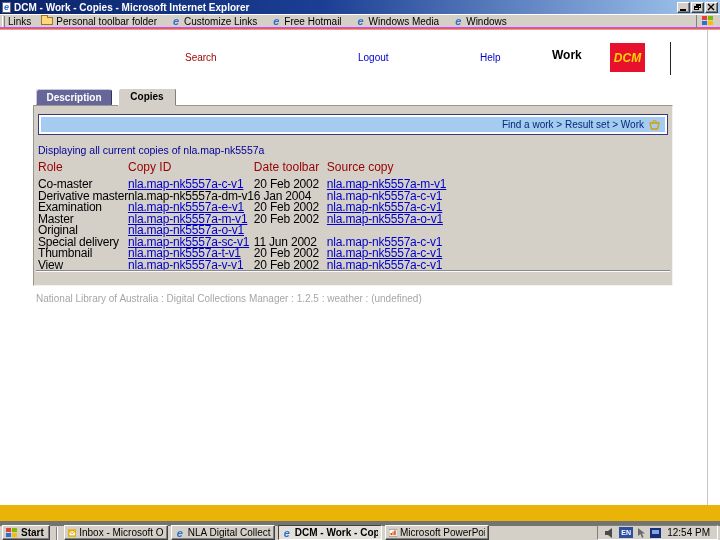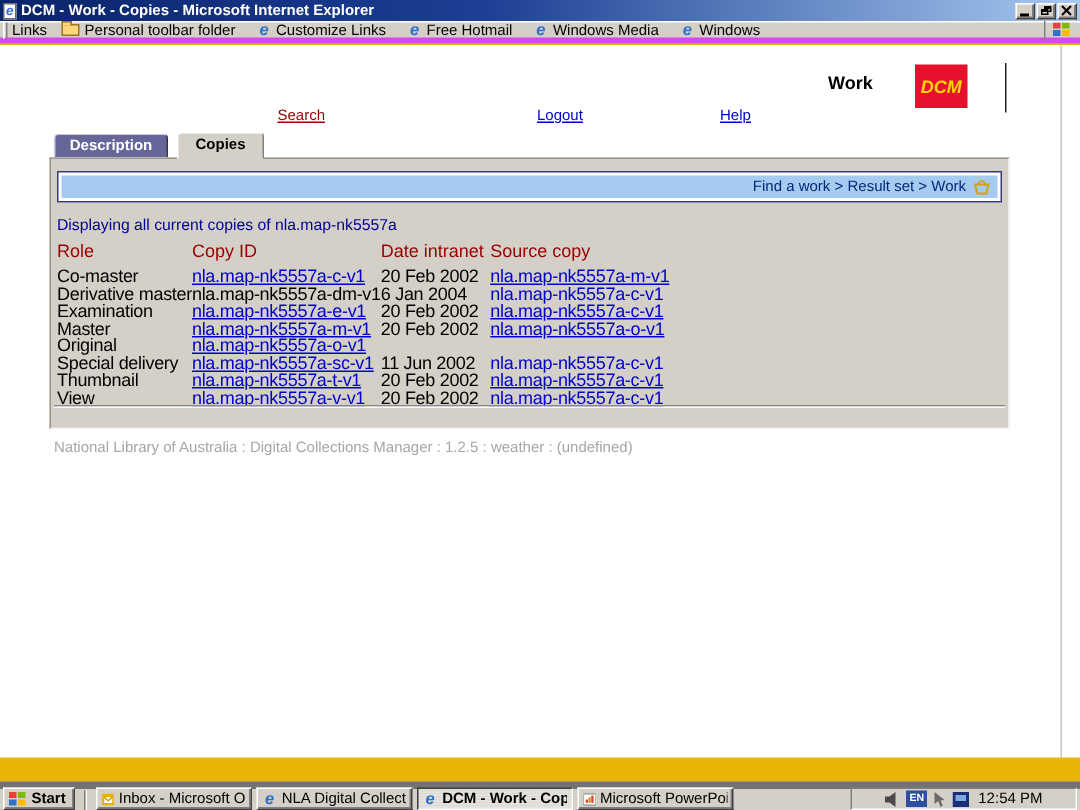--- a/index.html
+++ b/index.html
@@ -21,38 +21,38 @@
   .glyph-rest i{position:absolute;display:block;border:1px solid #000;border-top-width:2px;background:#d4d0c8;}
   .glyph-rest i:first-child{left:2px;top:0;width:5px;height:4px;}
   .glyph-rest i:last-child{left:0;top:2px;width:5px;height:4px;}
 
   
   .page-ico{display:inline-block;width:9px;height:11px;background:#fff;border:1px solid #667;position:relative;flex:0 0 auto;}
   .page-ico::after{content:"e";position:absolute;left:1px;top:-1px;color:#2e71cc;font-weight:bold;font-style:italic;font-size:9px;line-height:11px;}
 
   
   .linksbar{position:absolute;left:0;top:14px;width:720px;height:15px;background:#d4d0c8;
-    border-top:1px solid #fff;border-bottom:4px solid #d946ef;
+    border-top:1px solid #fff;border-bottom:2px solid #d946ef;
     display:flex;align-items:center;font-size:10px;}
   .lb-grip{width:3px;height:11px;margin:0 3px 0 2px;border-left:1px solid #fff;border-right:1px solid #808080;}
   .lb-label{margin-right:10px;}
   .lt-items{display:flex;align-items:center;gap:14px;flex:1;}
   .lt-item{display:flex;align-items:center;gap:3px;cursor:pointer;white-space:nowrap;}
   .ie-e{display:inline-block;width:10px;color:#2e71cc;font-weight:bold;font-style:italic;
     font-size:11px;line-height:10px;text-align:center;flex:0 0 auto;}
   .folder-ico{display:inline-block;width:12px;height:8px;background:#ffd87c;border:1px solid #99762a;position:relative;flex:0 0 auto;}
   .folder-ico::before{content:"";position:absolute;left:-1px;top:-3px;width:5px;height:2px;background:#ffd87c;border:1px solid #99762a;border-bottom:none;}
   .throbber{width:22px;height:13px;margin-right:2px;border-left:1px solid #808080;
     display:flex;align-items:center;justify-content:center;}
 
   
   .page{position:absolute;left:0;top:30px;width:720px;height:475px;background:#fff;}
   .win-edge{position:absolute;left:707px;top:0;width:1px;height:475px;background:#c4c4c4;}
 
-  .hdr-link{position:absolute;font-size:10px;text-decoration:underline;cursor:pointer;margin-top:20px;}
+  .hdr-link{position:absolute;font-size:10px;cursor:pointer;}
   .hdr-link.red{color:#990000;}
   .hdr-link.blue{color:#0000cc;}
   .hdr-work{position:absolute;left:552px;top:18px;font-size:12px;font-weight:bold;color:#000;}
   .dcm-logo{position:absolute;left:610px;top:13px;width:35px;height:29px;background:#e8112d;
     display:flex;align-items:center;justify-content:center;cursor:pointer;}
   .dcm-logo span{color:#ffd500;font-weight:bold;font-style:italic;font-size:12px;letter-spacing:0;}
   .hdr-vline{position:absolute;left:670px;top:12px;width:1px;height:33px;background:#222;}
 
   
   .tab{position:absolute;height:16px;font-size:10px;font-weight:bold;text-align:center;
@@ -105,21 +105,21 @@
   .start-btn{height:15px;display:flex;align-items:center;gap:3px;padding:0 5px 0 3px;
     font-weight:bold;font-size:10px;cursor:pointer;flex:0 0 auto;}
   .tb-groove{width:2px;height:13px;border-left:1px solid #808080;border-right:1px solid #fff;margin:0 3px;}
   .tasks{display:flex;align-items:center;gap:3px;flex:1;min-width:0;}
   .task-btn{width:104px;height:15px;display:flex;align-items:center;gap:3px;padding:0 3px;
     font-size:10px;cursor:pointer;background:#d4d0c8;border:1px solid;
     border-color:#fff #404040 #404040 #fff;box-shadow:inset -1px -1px 0 #808080;overflow:hidden;}
   .task-btn.active{border-color:#404040 #fff #fff #404040;box-shadow:none;
     background:repeating-conic-gradient(#e8e6e1 0% 25%,#dcd9d3 0% 50%) 0 0/2px 2px;font-weight:bold;}
   .task-label{white-space:nowrap;overflow:hidden;text-overflow:clip;}
-  .tray{height:15px;display:flex;align-items:center;gap:4px;padding:0 22px;
+  .tray{height:15px;display:flex;align-items:center;gap:4px;padding:0 7px;
     border:1px solid;border-color:#808080 #fff #fff #808080;flex:0 0 auto;}
   .en-badge{width:14px;height:11px;background:#2d4fa0;color:#fff;font-size:7px;font-weight:bold;
     display:flex;align-items:center;justify-content:center;cursor:pointer;}
   .clock{font-size:10px;margin-left:2px;cursor:default;}
 </style>
 </head>
 <body>
 
 <div class="screen">
 
@@ -215,21 +215,21 @@
         <colgroup>
             <col style="width:89px">
             <col style="width:107px">
             <col style="width:73px">
             <col style="width:120px">
           </colgroup>
         <tbody>
           <tr class="hrow">
             <td>Role</td>
             <td>Copy ID</td>
-            <td>Date intranet</td>
+            <td>Date toolbar</td>
             <td>Source copy</td>
           </tr>
         </tbody>
         <tbody>
             <tr>
               <td>Co-master</td>
               <td><a class="lnk">nla.map-nk5557a-c-v1</a></td>
               <td>20 Feb 2002</td>
               <td><a class="lnk">nla.map-nk5557a-m-v1</a></td>
             </tr>

